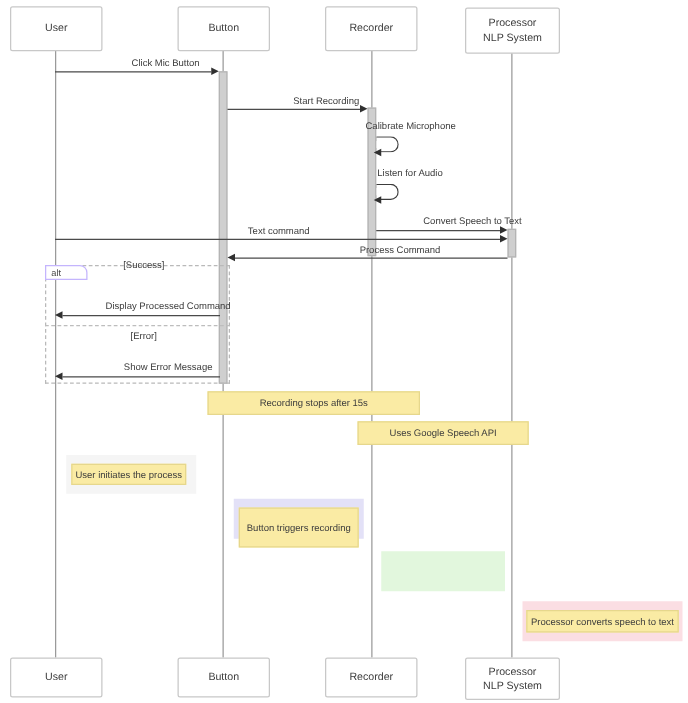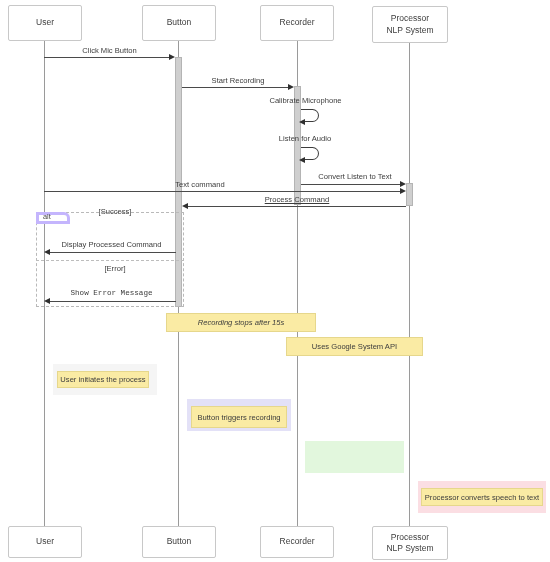--- a/index.html
+++ b/index.html
@@ -35,38 +35,38 @@
     border-top:3.5px solid transparent;border-bottom:3.5px solid transparent;
     border-left:6px solid #303030;
   }
   .arrow-left{
     position:absolute;width:0;height:0;
     border-top:3.5px solid transparent;border-bottom:3.5px solid transparent;
     border-right:6px solid #303030;
   }
   .msg-label{
     position:absolute;font-size:7.6px;color:#3c3c3c;white-space:nowrap;
-    text-align:center;line-height:1;
+    text-align:center;line-height:1;padding-left:23px;
   }
 
   
   .selfloop{
     position:absolute;box-sizing:border-box;
     border:1px solid #3c3c3c;border-left:none;
     border-radius:0 9px 9px 0;
   }
 
   
   .frag{
     position:absolute;box-sizing:border-box;
     border:1px dashed #b9b9b9;background:transparent;
   }
   .frag-tab{
     position:absolute;box-sizing:border-box;
-    border:3px solid #c4b5fd;background:#ffffff;
+    border:1px solid #c4b5fd;background:#ffffff;
     border-radius:0 6px 0 0;
     font-size:7.4px;color:#4a4a4a;
     display:flex;align-items:flex-end;padding-left:4px;
   }
   .frag-div{position:absolute;height:0;border-top:1px dashed #bdbdbd;}
   .frag-cond{
     position:absolute;font-size:7.6px;color:#3c3c3c;
     white-space:nowrap;text-align:center;
   }
 
@@ -118,63 +118,63 @@
   <div class="selfloop" style="left:301px;top:109px;width:18px;height:13px;"></div>
   <div class="arrow-left" style="left:299px;top:118.5px;"></div>
   <div class="msg-label" style="left:248px;top:97px;width:115px;">Calibrate Microphone</div>
 
   <div class="selfloop" style="left:301px;top:147px;width:18px;height:13px;"></div>
   <div class="arrow-left" style="left:299px;top:156.5px;"></div>
   <div class="msg-label" style="left:250px;top:135px;width:110px;">Listen for Audio</div>
 
   <div class="msg-line" style="left:301px;top:184px;width:99px;"></div>
   <div class="arrow-right" style="left:400px;top:180.5px;"></div>
-  <div class="msg-label" style="left:303px;top:173px;width:104px;">Convert Listen to Text</div>
+  <div class="msg-label" style="left:303px;top:173px;width:104px;">Convert Speech to Text</div>
 
   <div class="msg-line" style="left:44px;top:191px;width:356px;"></div>
   <div class="arrow-right" style="left:400px;top:187.5px;"></div>
   <div class="msg-label" style="left:140px;top:181px;width:120px;">Text command</div>
 
   <div class="msg-line" style="left:188px;top:206px;width:218px;"></div>
   <div class="arrow-left" style="left:182px;top:202.5px;"></div>
-  <div class="msg-label" style="left:188px;top:196px;width:218px;text-decoration:underline;">Process Command</div>
+  <div class="msg-label" style="left:188px;top:196px;width:218px;">Process Command</div>
 
   <div class="frag" style="left:36px;top:212px;width:148px;height:95px;"></div>
   <div class="frag-tab" style="left:36px;top:212px;width:34px;height:12px;">
     <span>alt</span>
   </div>
   <div class="frag-cond" style="left:60px;top:207px;width:110px;">[Success]</div>
   <div class="frag-div" style="left:36px;top:260px;width:148px;"></div>
   <div class="frag-cond" style="left:60px;top:264px;width:110px;">[Error]</div>
 
   <div class="msg-line" style="left:50px;top:252px;width:126px;"></div>
   <div class="arrow-left" style="left:44px;top:248.5px;"></div>
   <div class="msg-label" style="left:45px;top:241px;width:133px;">Display Processed Command</div>
 
   <div class="msg-line" style="left:50px;top:301px;width:126px;"></div>
   <div class="arrow-left" style="left:44px;top:297.5px;"></div>
-  <div class="msg-label" style="left:45px;top:290px;width:133px;font-family:Liberation Mono, monospace;">Show Error Message</div>
+  <div class="msg-label" style="left:45px;top:290px;width:133px;">Show Error Message</div>
 
   <div class="note-outer" style="left:166px;top:313px;width:146px;height:19px;background:transparent;"></div>
-  <div class="note-inner" style="left:166px;top:313px;width:150px;height:19px;font-style:italic;">
+  <div class="note-inner" style="left:166px;top:313px;width:170px;height:19px;">
     <span>Recording stops after 15s</span>
   </div>
 
   <div class="note-outer" style="left:286px;top:337px;width:137px;height:19px;background:transparent;"></div>
   <div class="note-inner" style="left:286px;top:337px;width:137px;height:19px;">
-    <span>Uses Google System API</span>
+    <span>Uses Google Speech API</span>
   </div>
 
   <div class="note-outer" style="left:53px;top:364px;width:104px;height:31px;background:#f5f5f5;"></div>
   <div class="note-inner" style="left:57px;top:371px;width:92px;height:17px;">
     <span>User initiates the process</span>
   </div>
 
   <div class="note-outer" style="left:187px;top:399px;width:104px;height:32px;background:#e3e1f7;"></div>
-  <div class="note-inner" style="left:191px;top:406px;width:96px;height:22px;">
+  <div class="note-inner" style="left:191px;top:406px;width:96px;height:32px;">
     <span>Button triggers recording</span>
   </div>
 
   <div class="note-outer" style="left:305px;top:441px;width:99px;height:32px;background:#e2f7dd;"></div>
 
   <div class="note-outer" style="left:418px;top:481px;width:128px;height:32px;background:#fbdee3;"></div>
   <div class="note-inner" style="left:421px;top:488px;width:122px;height:18px;">
     <span>Processor converts speech to text</span>
   </div>
 

